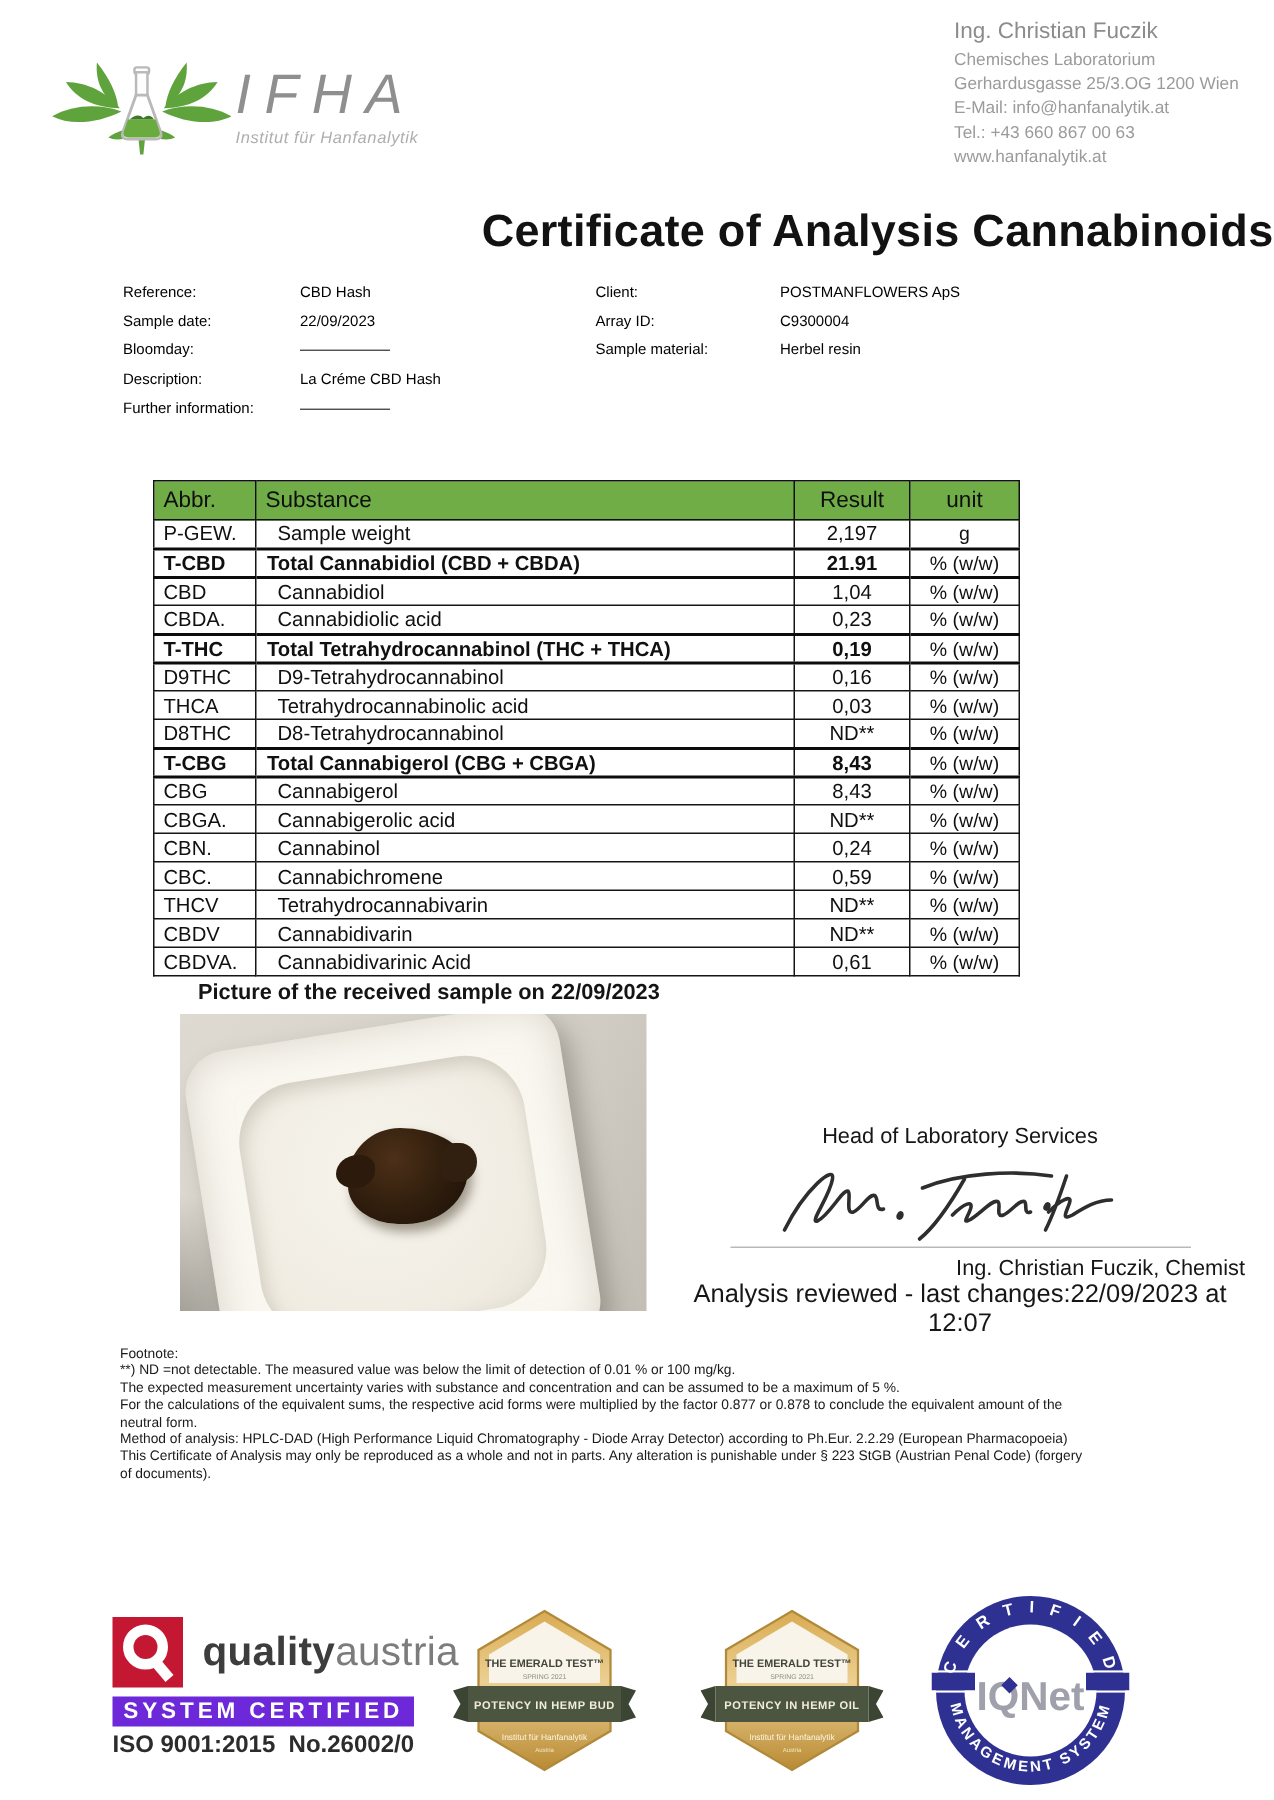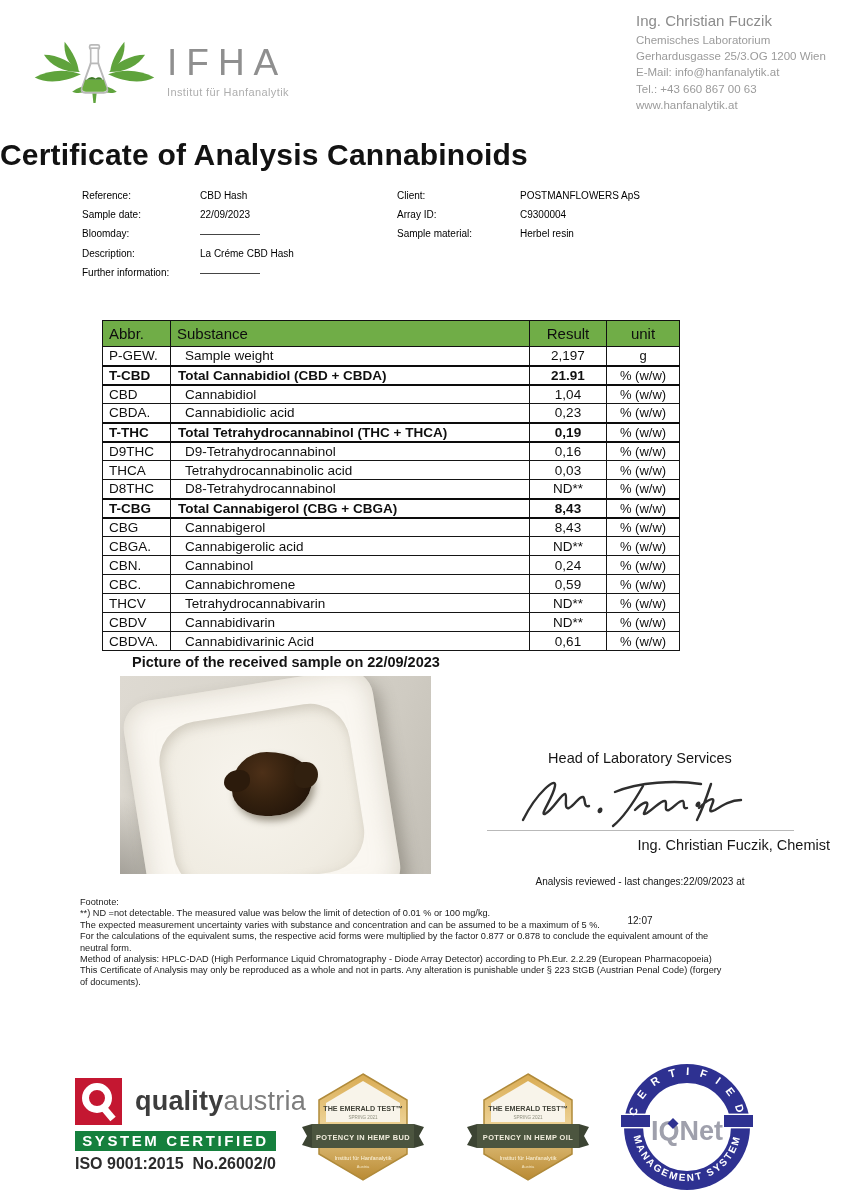--- a/index.html
+++ b/index.html
@@ -2,29 +2,29 @@
 <html><head>
 <meta charset="utf-8">
 <style>
   * { margin:0; padding:0; box-sizing:border-box; }
   html,body { background:#fff; }
   body { font-family:"Liberation Sans", sans-serif; color:#161616; }
   .page { position:relative; width:849px; height:1200px; background:#fff; overflow:hidden; margin:0 auto; }
 
   
   .logo-wrap { position:absolute; left:32px; top:12px; display:flex; align-items:center; }
-  .logo-text { margin-left:10px; }
+  .logo-text { margin-left:0;font-style:italic; }
   .logo-acr { font-size:37px; letter-spacing:9px; color:#8f8f8f; font-weight:400; line-height:38px; }
   .logo-sub { font-size:11px; color:#aeaeae; letter-spacing:.4px; margin-top:4px; }
   .contact { position:absolute; left:636px; top:12px; width:210px; }
   .contact-name { font-size:15px; color:#8c8c8c; margin-bottom:3px; }
   .contact-line { font-size:11.5px; color:#9b9b9b; line-height:16.2px; }
 
   
-  .title { position:absolute; top:138px; left:0; right:0; text-align:left; font-size:30px; font-weight:700; color:#121212; letter-spacing:.2px; }
+  .title { position:absolute; top:138px; left:0; right:0; text-align:right; font-size:30px; font-weight:700; color:#121212; letter-spacing:.2px; }
 
   
   .info-left { position:absolute; left:82px; top:186px; }
   .info-right { position:absolute; left:397px; top:186px; }
   .info-row { display:flex; font-size:10px; line-height:19.2px; color:#000000; }
   .info-left .info-label { width:118px; }
   .info-right .info-label { width:123px; }
 
   
   .coa-table { position:absolute; left:102px; top:320px; width:577px; border-collapse:collapse; table-layout:fixed; }
@@ -58,34 +58,34 @@
            border-radius:60% 40% 55% 45%; }
   .hash::after { content:""; position:absolute; right:-6px; top:10px; width:24px; height:26px; background:#31200f;
            border-radius:45% 55% 60% 40%; }
 
   
   .sig-block { position:absolute; left:450px; top:750px; width:380px; text-align:center; }
   .sig-role { font-size:14.5px; color:#161616; }
   .sig-svg { margin-top:4px; }
   .sig-line { width:307px; margin:-6px auto 0; border-top:1px solid #b9b9b9; }
   .sig-name { font-size:14.5px; margin-top:6px;text-align:right; }
-  .sig-rev { font-size:10px; line-height:18.5px;margin-top:20px; }
+  .sig-rev { font-size:17px; line-height:18.5px; }
 
   
   .footnote { position:absolute; left:80px; top:897px; width:740px; font-size:9.2px; line-height:11.4px; color:#1a1a1a; }
   .footnote div { white-space:nowrap; }
 
   
   .qa { position:absolute; left:75px; top:1078px; width:201px; }
   .qa-top { display:flex; align-items:center; }
   .qa-q { width:47px; height:47px; background:#C41731; flex:0 0 auto; }
   .qa-name { margin-left:13px; font-size:27px; letter-spacing:.2px; }
   .qa-name b { color:#3d3d3d; font-weight:700; }
   .qa-name span { color:#7c7c7c; }
-  .qa-banner { margin-top:6px; background:#15803d; color:#fff; font-weight:700; font-size:15px; letter-spacing:2.6px; text-align:center; padding:1px 0 2px; }
+  .qa-banner { margin-top:6px; background:#6d28d9; color:#fff; font-weight:700; font-size:15px; letter-spacing:2.6px; text-align:center; padding:1px 0 2px; }
   .qa-bottom { display:flex; justify-content:space-between; font-weight:700; font-size:16px; color:#2c2c2c; margin-top:4px; }
 
   .emerald { position:absolute; top:1070px; }
   .emerald.bud { left:302px; }
   .emerald.oil { left:467px; }
   .iqnet { position:absolute; left:621px; top:1061px; }
 </style>
 </head>
 <body>
 

